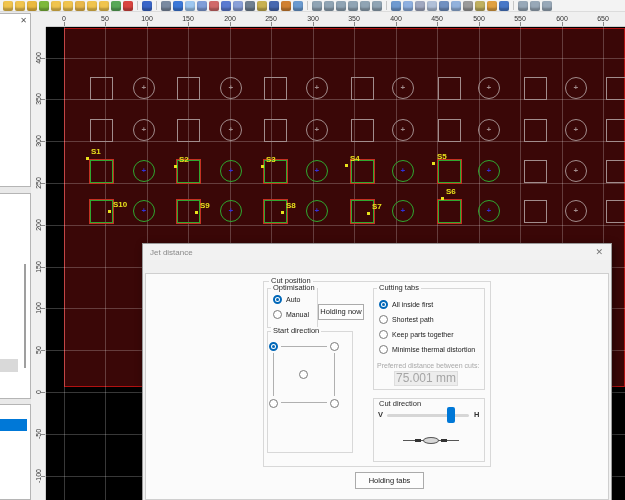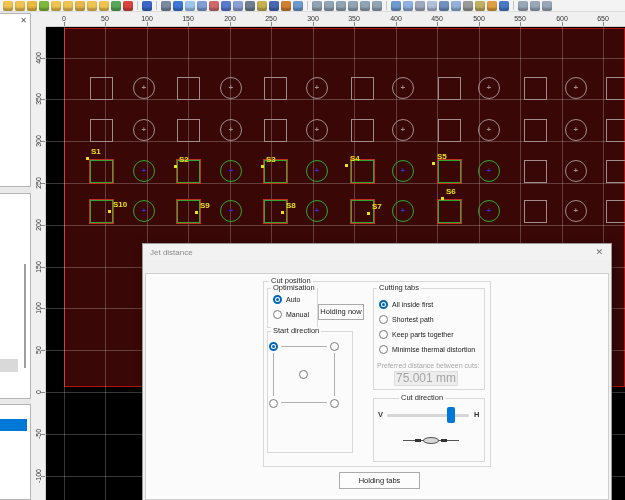--- a/index.html
+++ b/index.html
@@ -362,26 +362,26 @@
         <div class="optlabel" style="left: 249px; top: 71px;">Shortest path</div>
         <div class="radio" style="left: 236px; top: 86px;"></div>
         <div class="optlabel" style="left: 249px; top: 86px;">Keep parts together</div>
         <div class="radio" style="left: 236px; top: 101px;"></div>
         <div class="optlabel" style="left: 249px; top: 101px;">Minimise thermal distortion</div>
       </div>
     <span class="optlabel disabled-text" style="left:234px;top:117px;">Preferred distance between cuts:</span>
     <div id="dist-field" style="left:251px;top:127px;width:64px;height:15px;line-height:13px;">75.001 mm</div>
 
     <div class="gbox" style="left:230px;top:154px;width:112px;height:64px;"></div>
-    <span class="glabel" style="left:234px;top:150px;margin-left:22px;">Cut direction</span>
+    <span class="glabel" style="left:234px;top:156px;">Cut direction</span>
     <span class="vh" style="left:235px;top:166px;">V</span>
     <div id="slider-track" style="left:244px;top:170px;width:82px;"></div>
     <div id="slider-handle" style="top: 163px; left: 303.96px; background: rgb(0, 120, 215);"></div>
     <span class="vh" style="left:331px;top:166px;">H</span>
     <div class="dirline" style="left:260px;top:196px;width:56px;height:1px;"></div>
     <div class="dirseg" style="left:272px;top:195px;width:6px;height:3px;"></div>
     <div class="dirseg" style="left:298px;top:195px;width:6px;height:3px;"></div>
     <div id="dir-ellipse" style="left:280px;top:193px;"></div>
 
-    <div class="btn" style="left:196px;top:228px;width:81px;height:17px;line-height:15px;">Holding tabs</div>
+    <div class="btn" style="left:212px;top:228px;width:69px;height:17px;line-height:15px;">Holding tabs</div>
   </div>
 
 </div>
 
 </body></html>

